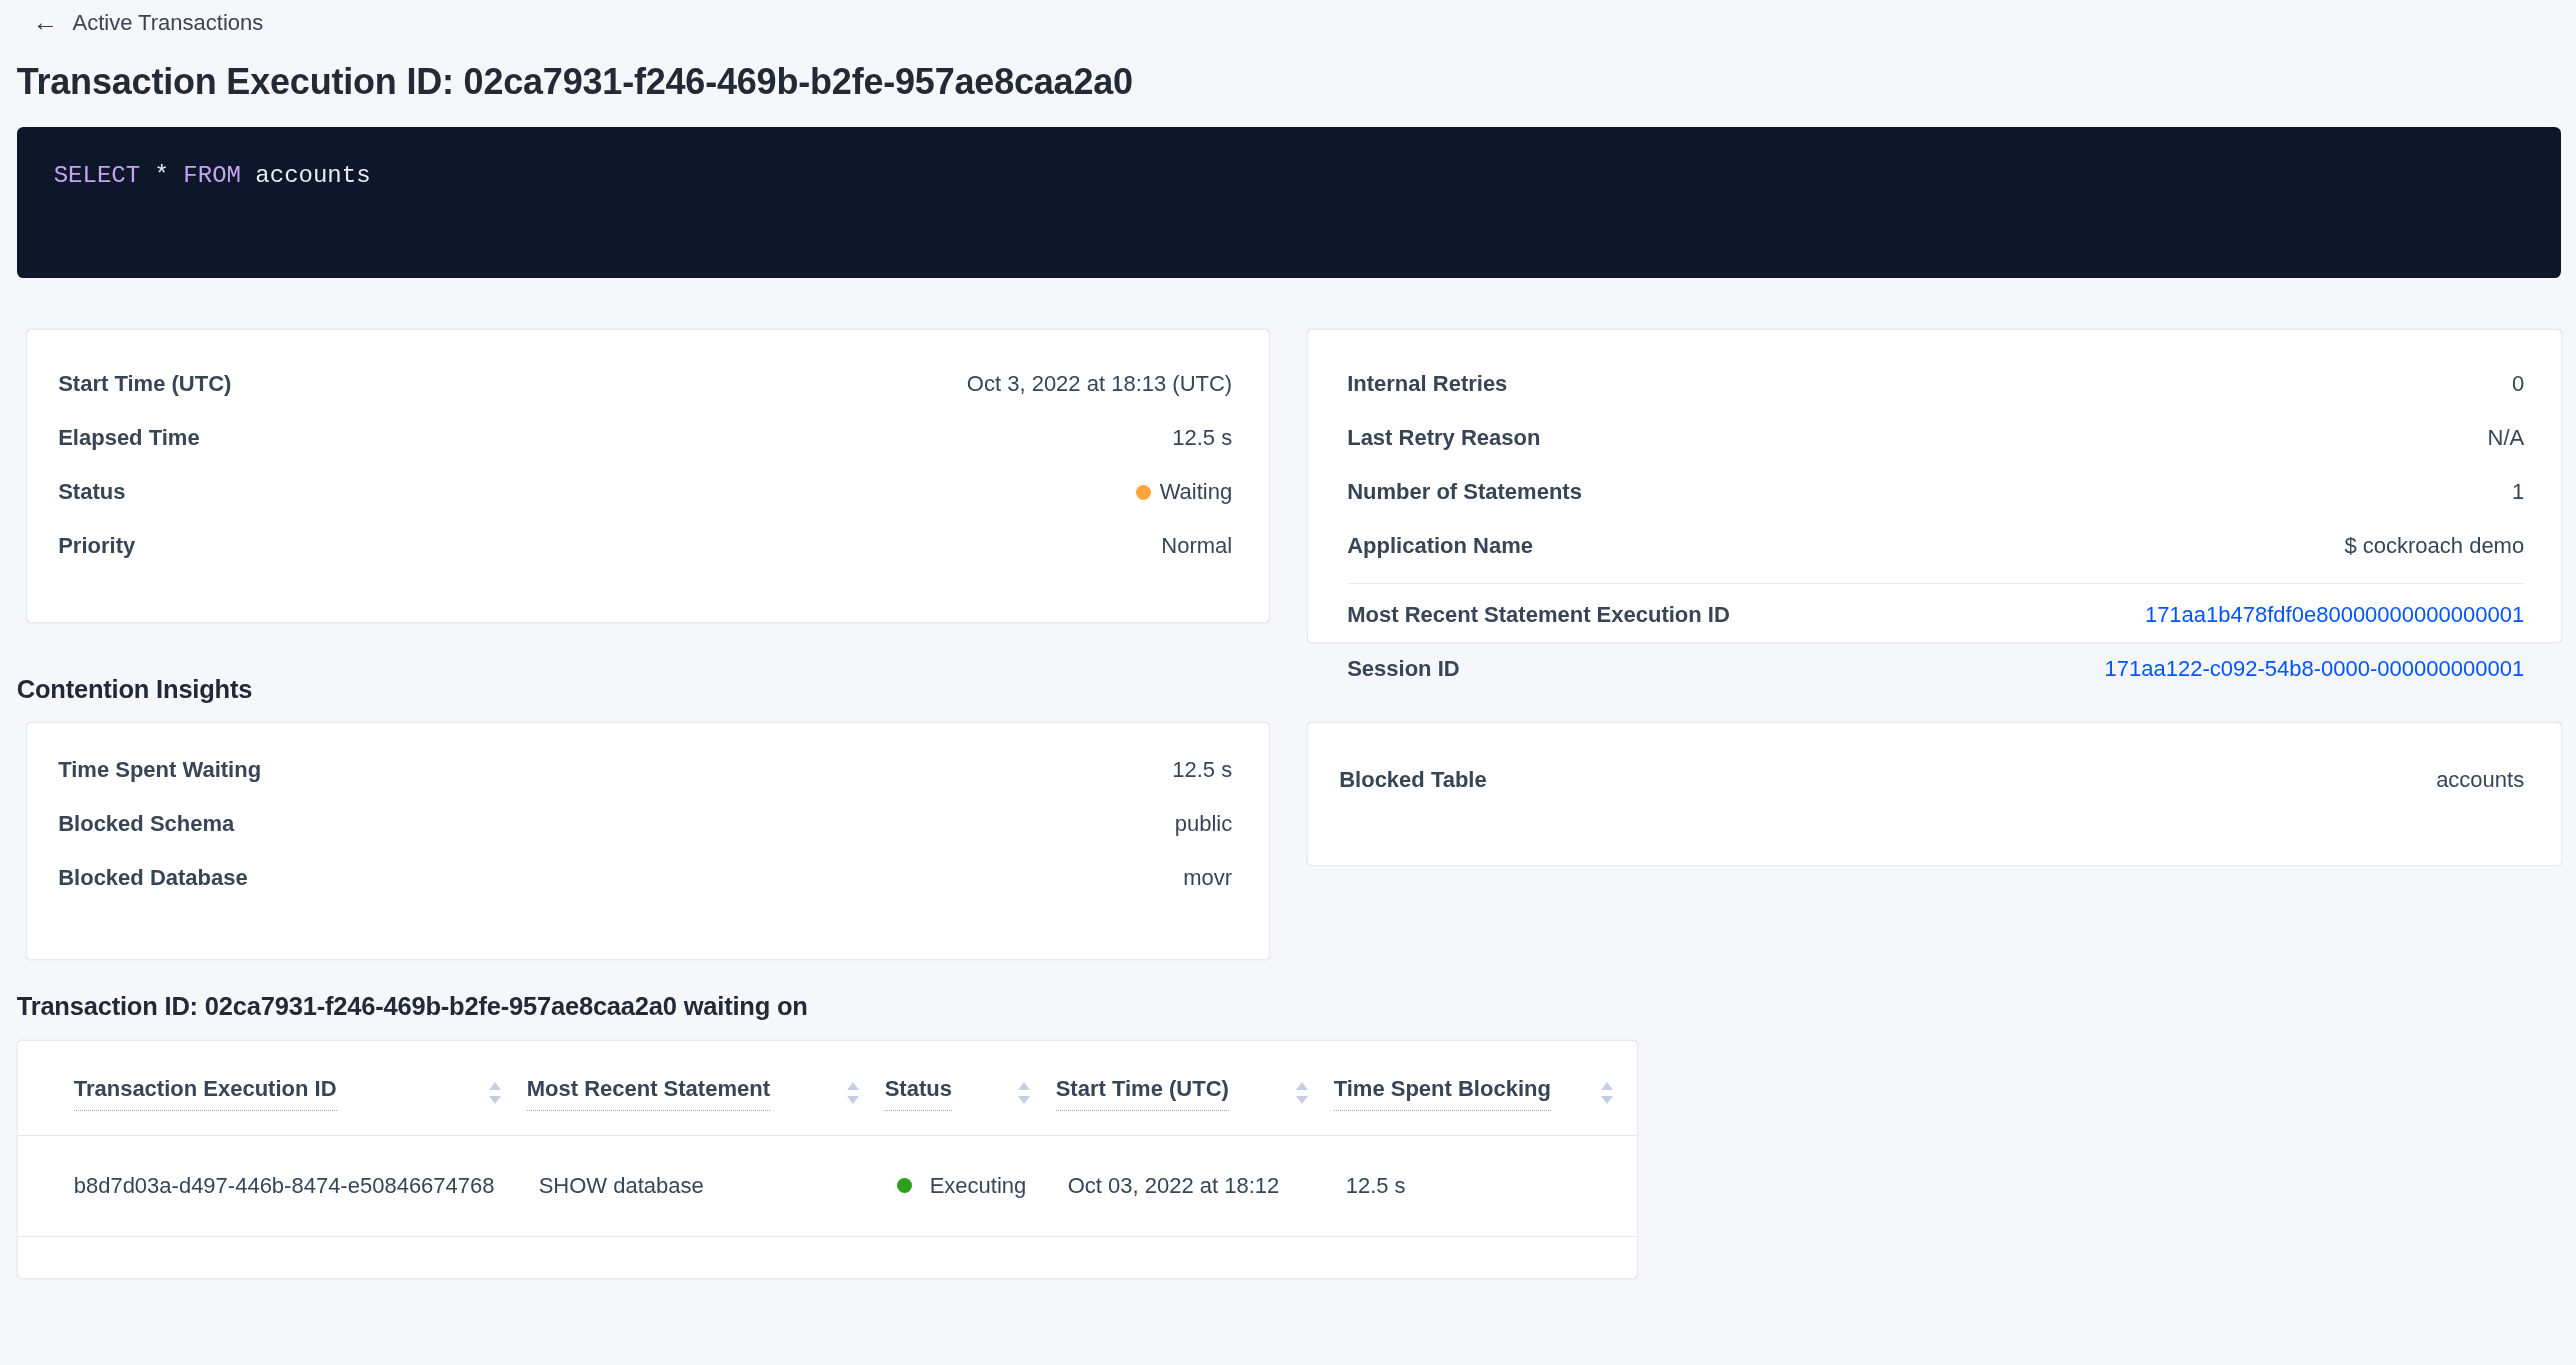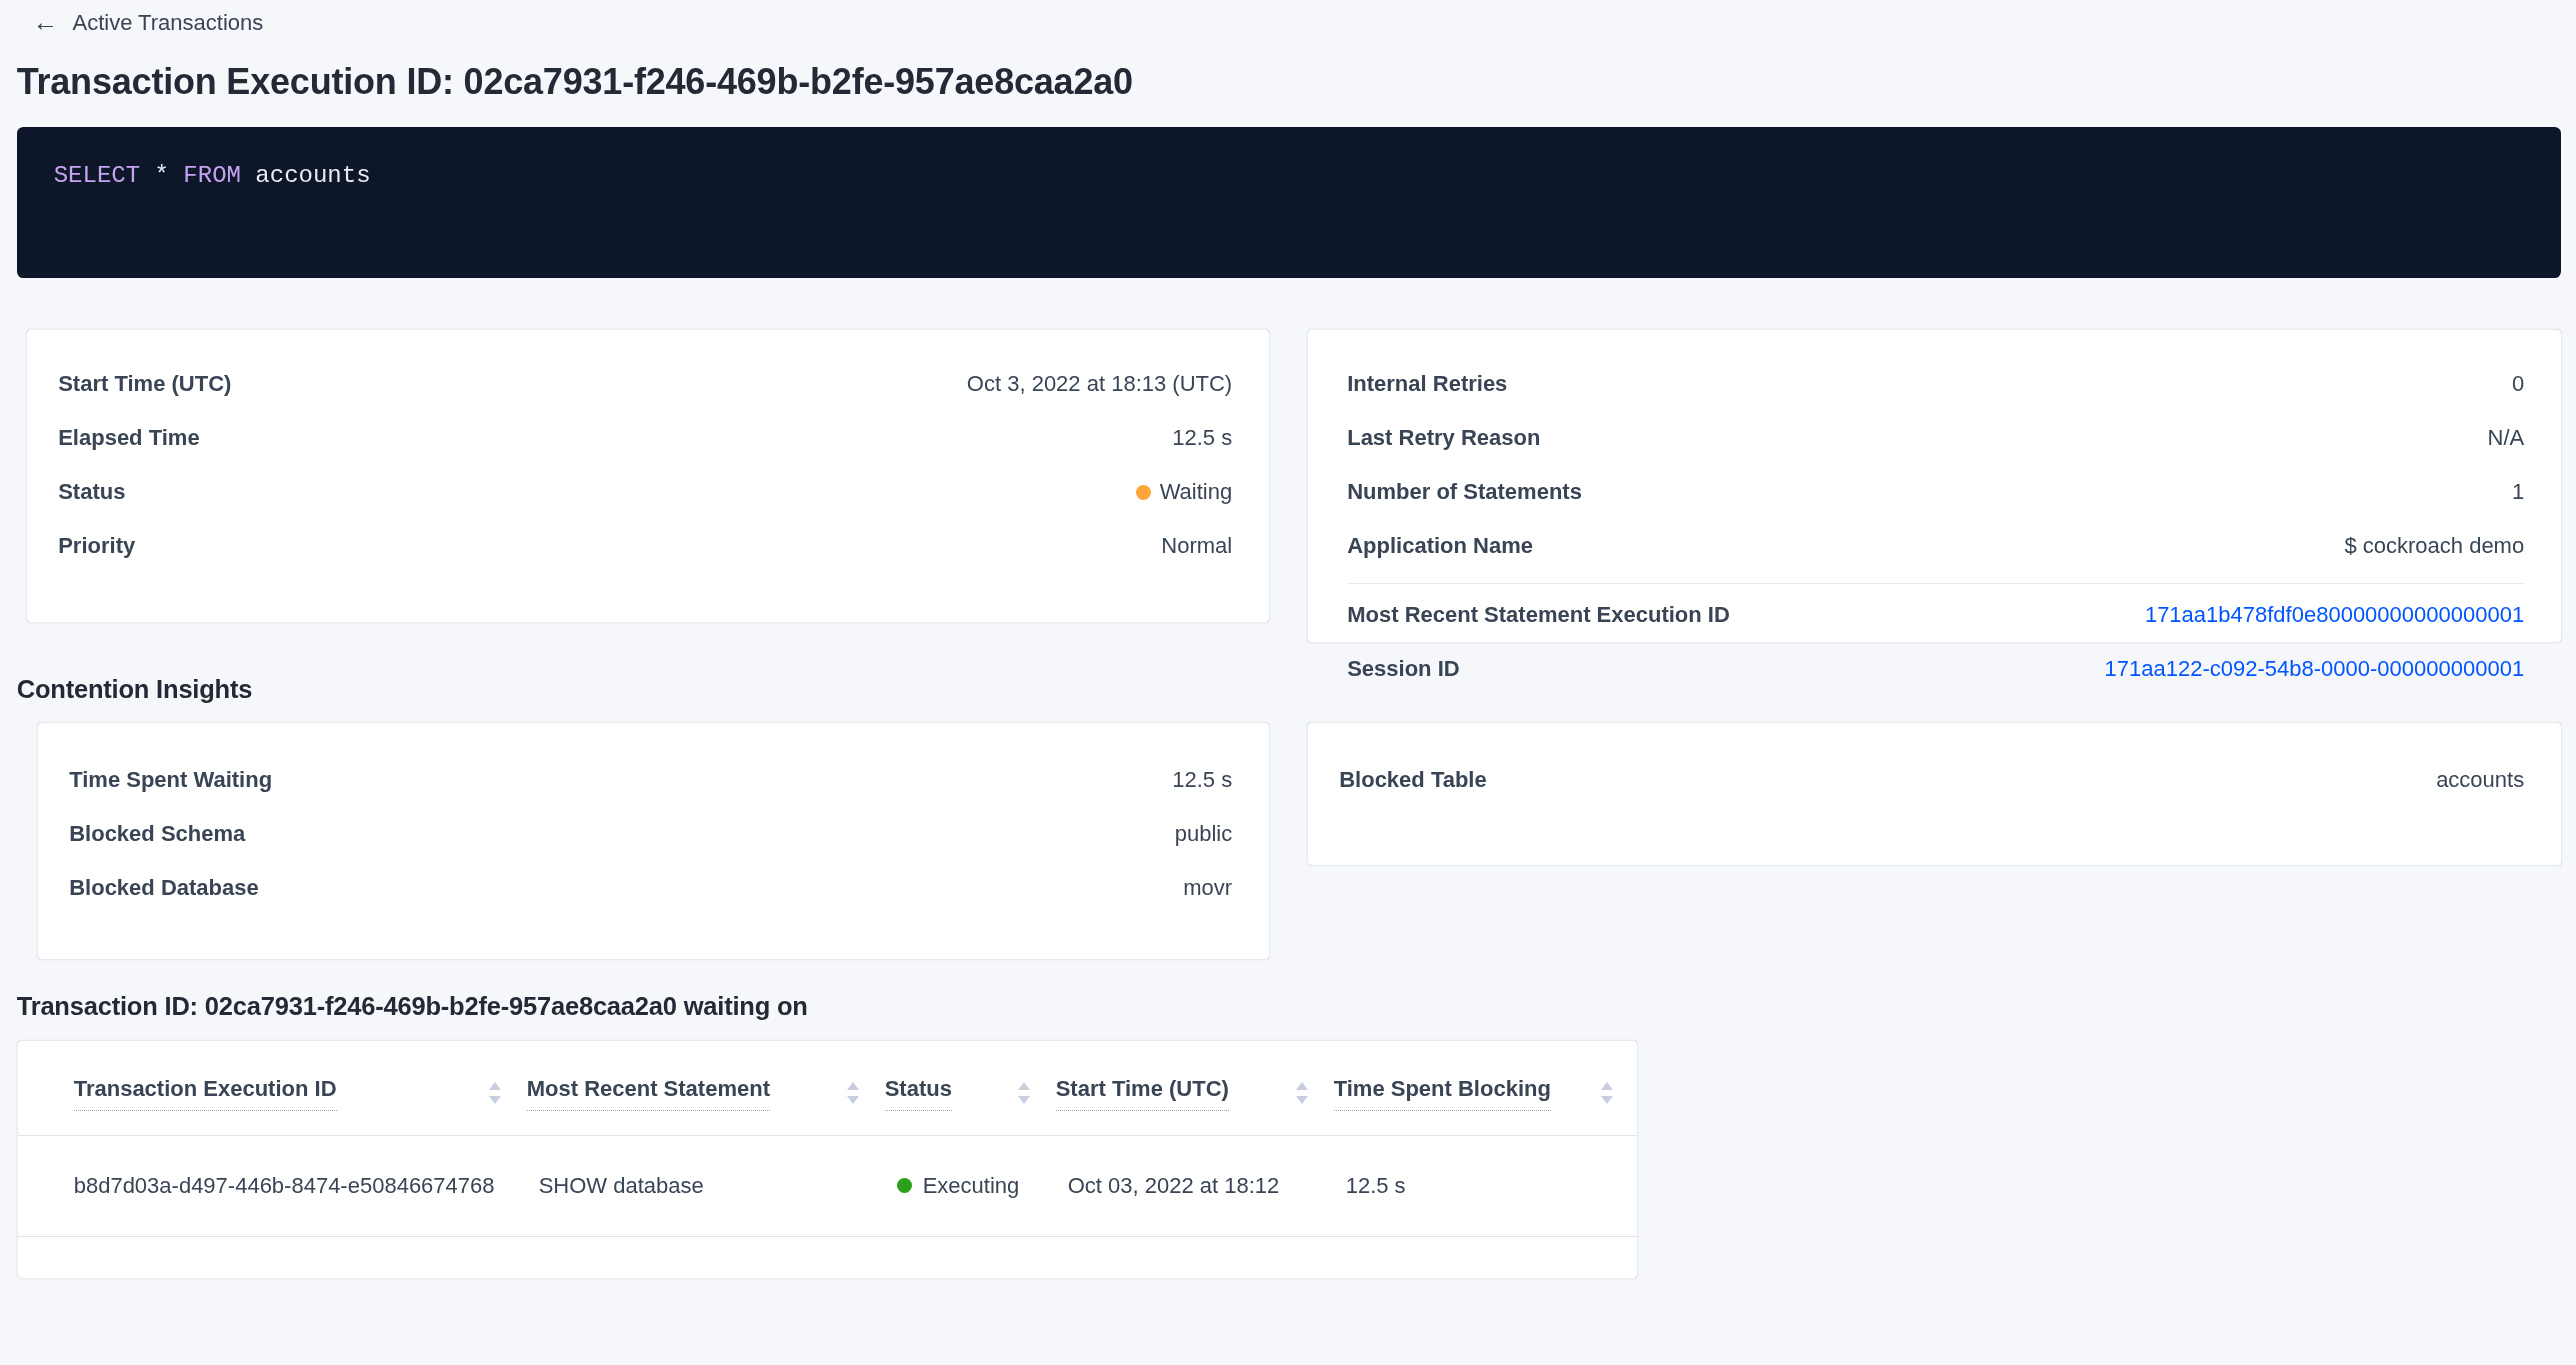--- a/index.html
+++ b/index.html
@@ -46,21 +46,21 @@
     margin-left:9.5px; align-items:start;
   }
   .row-1 { margin-top:51px; }
   .card {
     background:#ffffff; border:0.8px solid #e7ecf3; border-radius:4.8px;
     box-shadow:0 0 0.8px rgba(67,90,111,0.35);
     padding:27px 37px 0 31px;
   }
   .card-summary-left   { height:294px; }
   .card-summary-right  { height:314px; padding-left:39px; }
-  .card-contention-left  { height:238px; padding-top:30px;margin-left:11px; }
+  .card-contention-left  { height:238px; padding-top:20px; }
   .card-contention-right { height:144px; padding-top:30px; }
 
   .info-row {
     display:flex; justify-content:space-between; align-items:center;
     height:54px; font-size:22px;
   }
   .info-label { font-weight:700; color:#394455; }
   .info-value { color:#394455; text-align:right; }
   .value-with-dot { display:flex; align-items:center; gap:8.8px; }
   .dot { width:15px; height:15px; border-radius:50%; display:inline-block; flex:none; }
@@ -88,21 +88,21 @@
   th.first, td.first { padding-left:56px; }
   .th-inner { display:flex; align-items:center; justify-content:space-between; }
   .th-label { border-bottom:1.6px dotted #98a3b5; padding-bottom:8px; }
   .sort-icon {
     display:flex; flex-direction:column; gap:5.6px; align-items:center;
     margin-right:25.5px; cursor:pointer; flex:none;
   }
   .tri-up   { width:0; height:0; border-left:6.4px solid transparent; border-right:6.4px solid transparent; border-bottom:8px solid #c6cedf; }
   .tri-down { width:0; height:0; border-left:6.4px solid transparent; border-right:6.4px solid transparent; border-top:8px solid #c6cedf; }
   td { padding:37px 12px; border-bottom:0.8px solid #dfe4ee; color:#394455; }
-  .cell-status { display:flex; align-items:center; gap:11px; }
+  .cell-status { display:flex; align-items:center; gap:18px; }
 </style>
 </head>
 <body>
 
 <div class="page">
 
   <a class="breadcrumb">
     <span class="back-arrow">←</span>
     <span>Active Transactions</span>
   </a>

